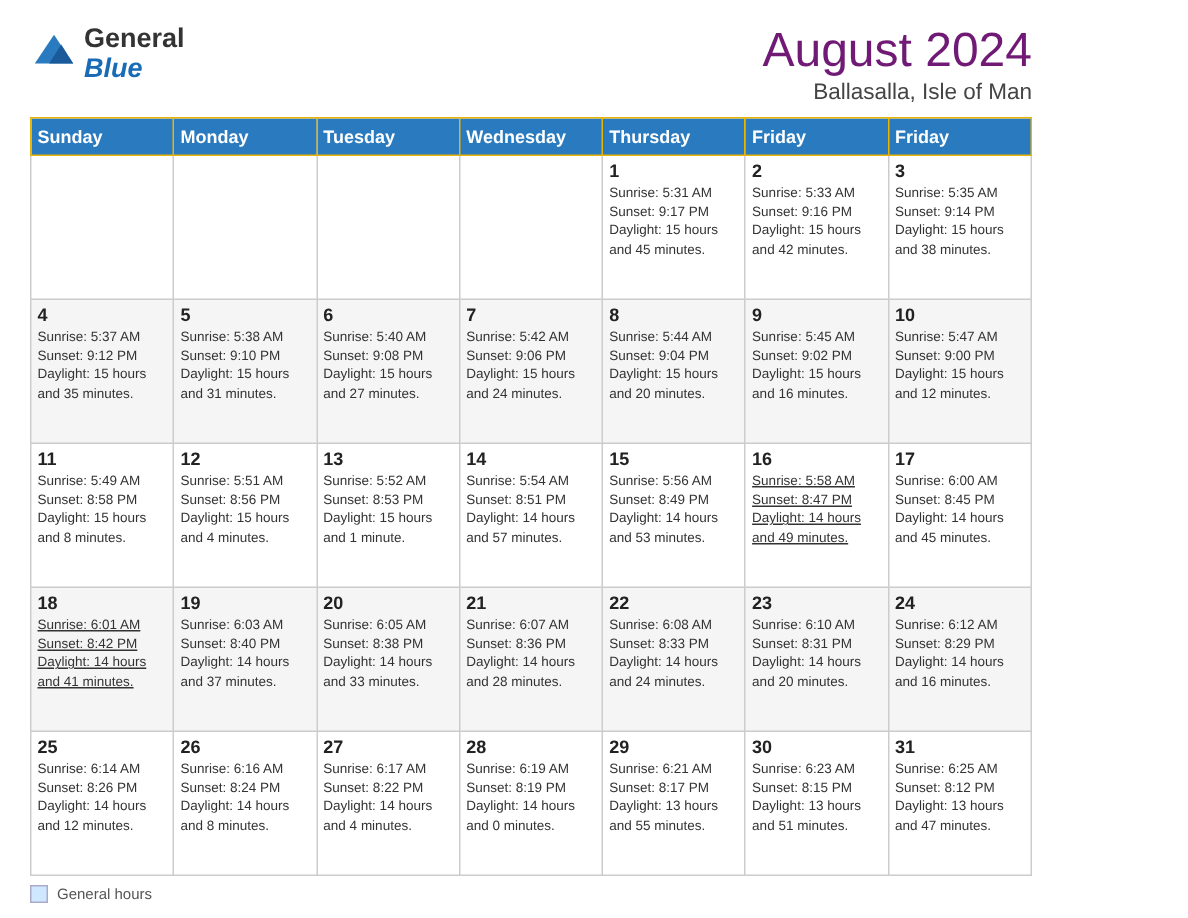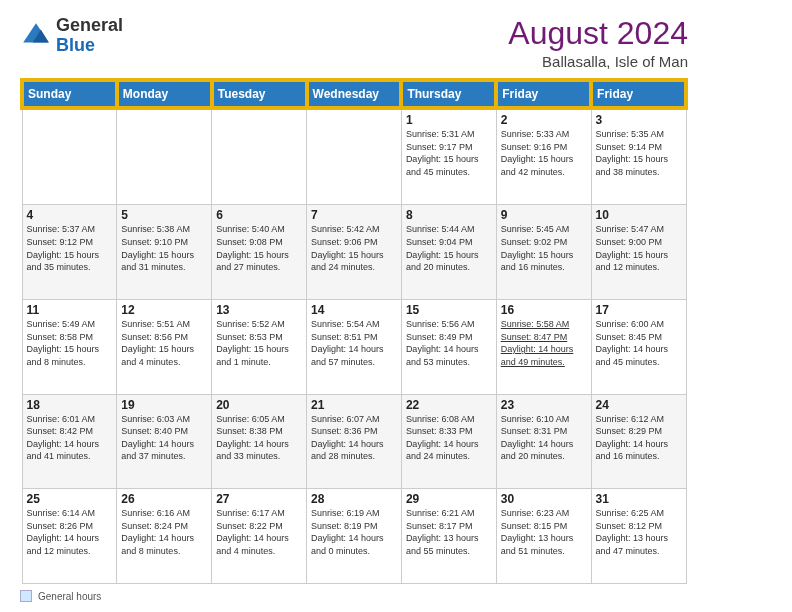--- a/index.html
+++ b/index.html
@@ -27,21 +27,21 @@
       display: flex;
       align-items: center;
       gap: 4px;
     }
     .logo-text {
       font-size: 18px;
       font-weight: bold;
       line-height: 1.1;
     }
     .logo-text .general { color: #333; }
-    .logo-text .blue { color: #1a6bb5; }
+    .logo-text .blue { color: #1a6bb5; font-style: italic; }
     .logo-icon {
       width: 32px;
       height: 32px;
     }
     .title-block {
       text-align: right;
     }
     .month-year {
       font-size: 32px;
       font-weight: normal;
@@ -58,21 +58,21 @@
       width: 100%;
       flex: 1;
       table-layout: fixed;
     }
     .calendar th {
       background-color: #2a7abf;
       color: #fff;
       font-size: 12px;
       font-weight: bold;
       padding: 5px 4px;
-      border: 4px solid #eab308;
+      border: 1px solid #eab308;
       text-align: left;
     }
     .calendar td {
       border: 1px solid #ccc;
       vertical-align: top;
       padding: 3px 4px;
       font-size: 9.5px;
       color: #222;
       background: #fff;
     }
@@ -269,21 +269,21 @@
             <span class="day-number">17</span>
             <div class="day-info" style="white-space: pre-line;">Sunrise: 6:00 AM
 Sunset: 8:45 PM
 Daylight: 14 hours
 and 45 minutes.</div>
           </td>
         </tr>
         <tr>
           <td>
             <span class="day-number">18</span>
-            <div class="day-info" style="white-space: pre-line;">Sunrise: 6:01 AM
+            <div class="day-info" style="white-space: pre-line; text-decoration: underline;">Sunrise: 6:01 AM
 Sunset: 8:42 PM
 Daylight: 14 hours
 and 41 minutes.</div>
           </td>
           <td>
             <span class="day-number">19</span>
             <div class="day-info" style="white-space: pre-line;">Sunrise: 6:03 AM
 Sunset: 8:40 PM
 Daylight: 14 hours
 and 37 minutes.</div>

